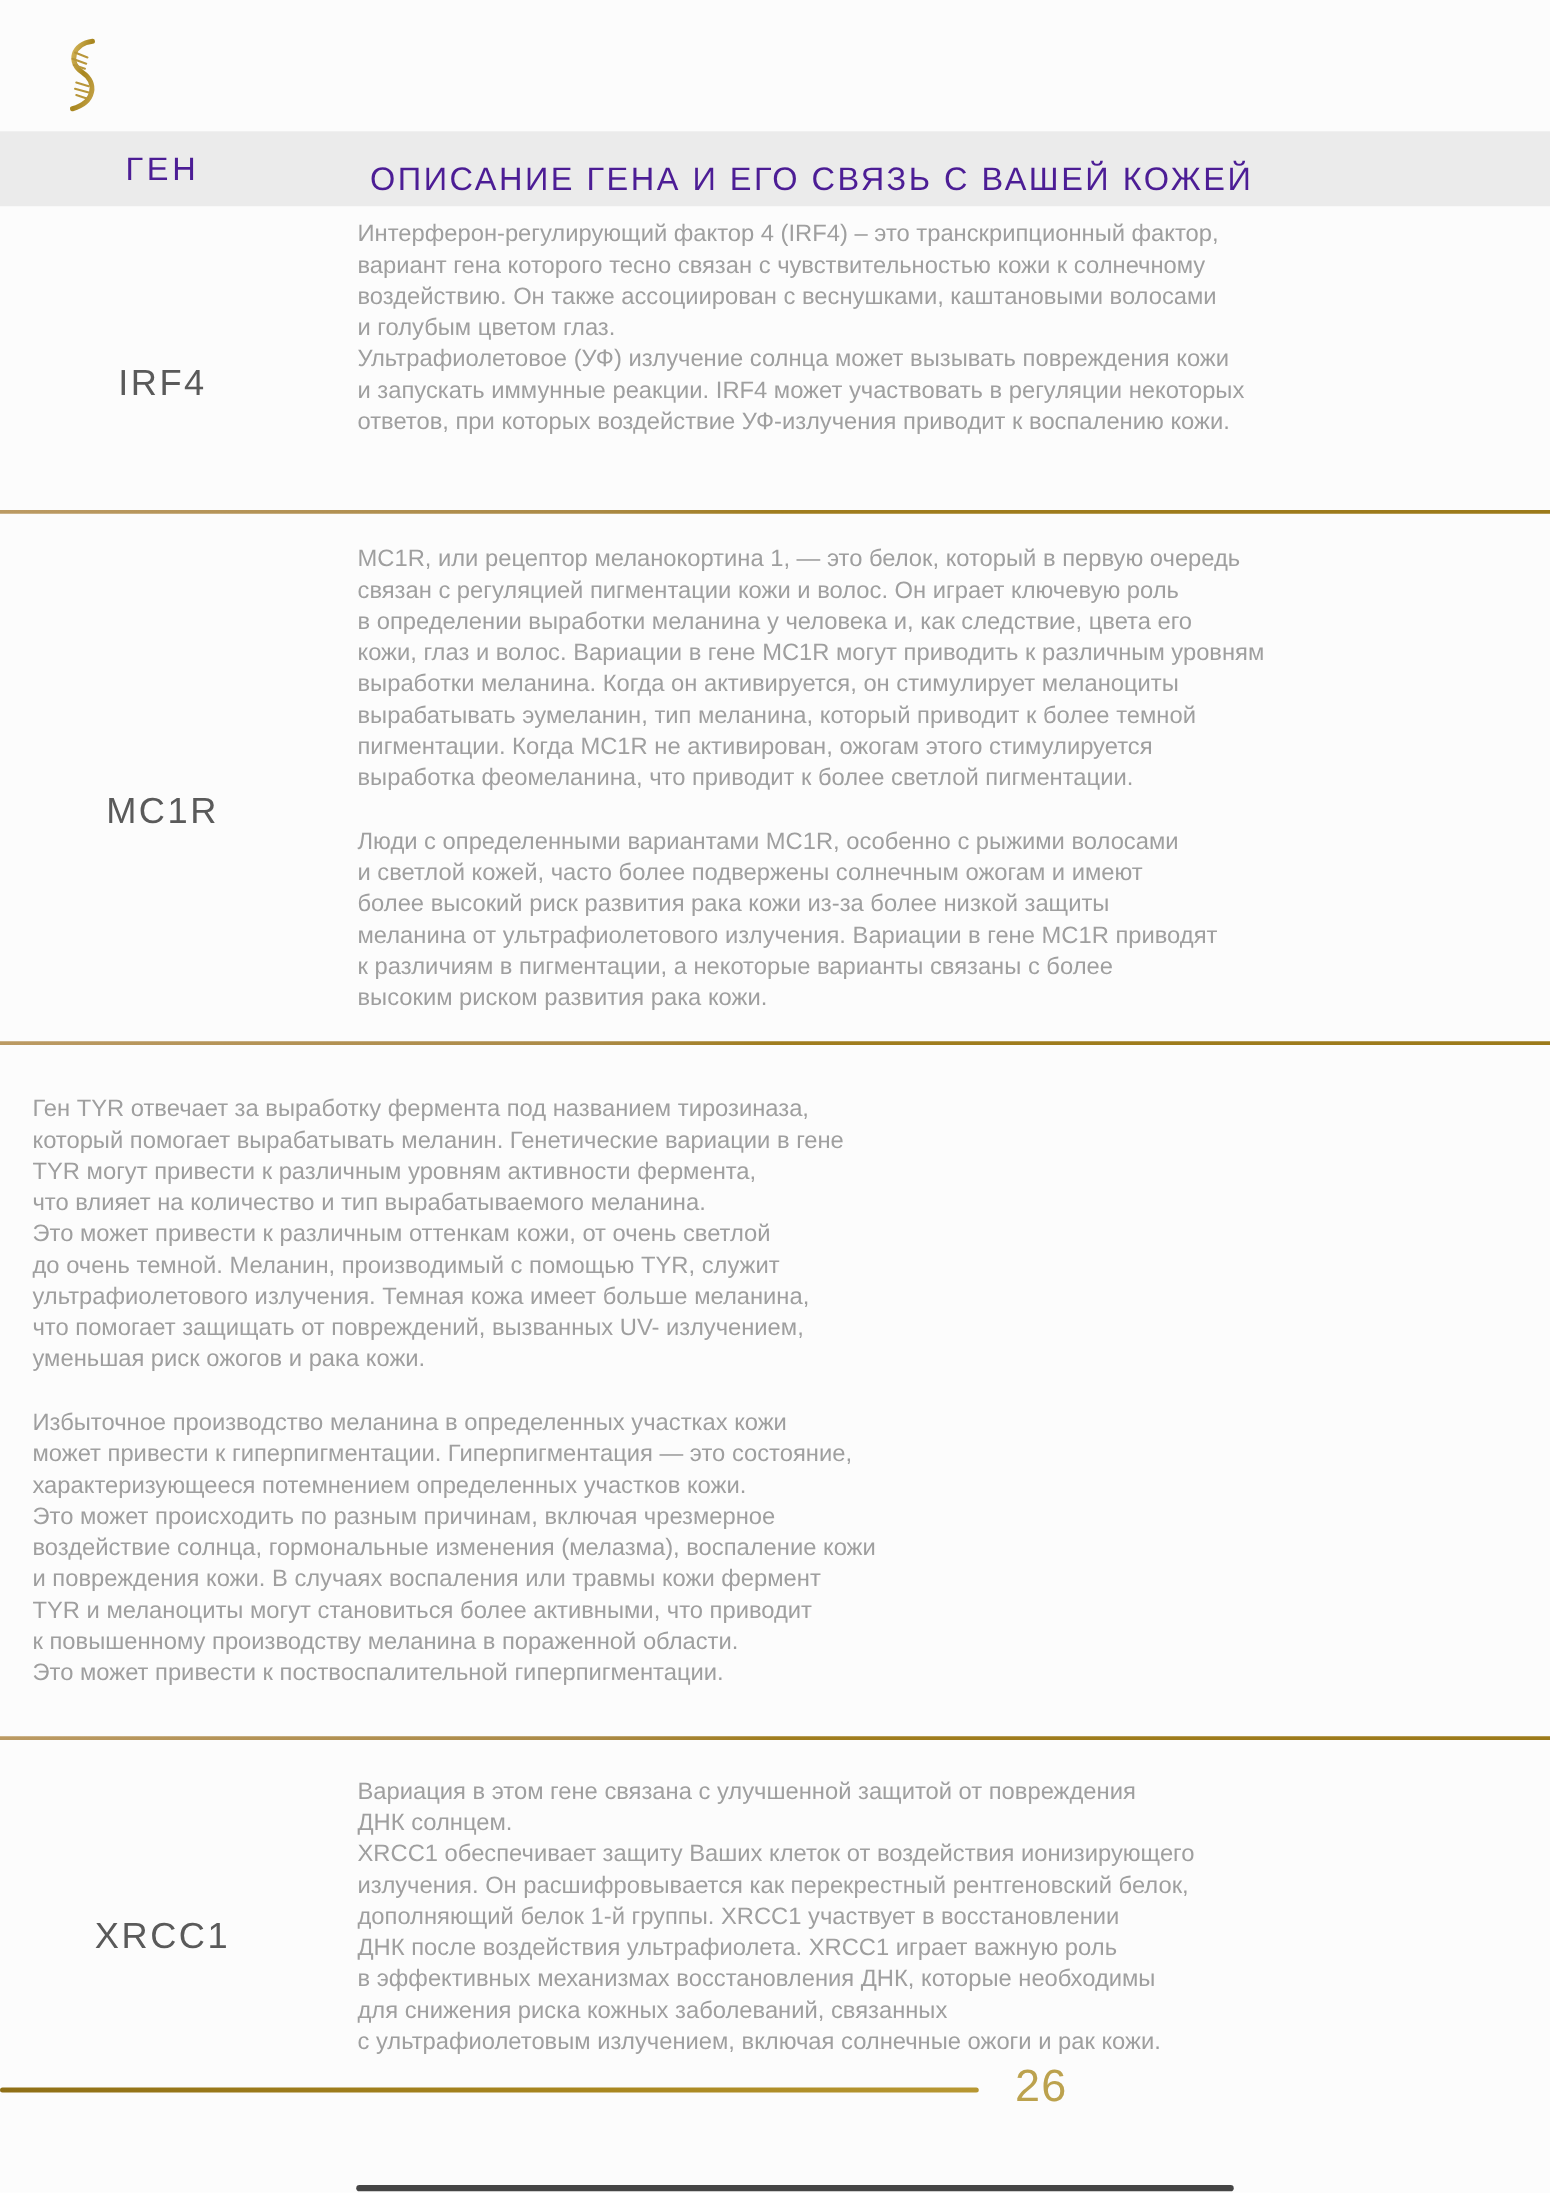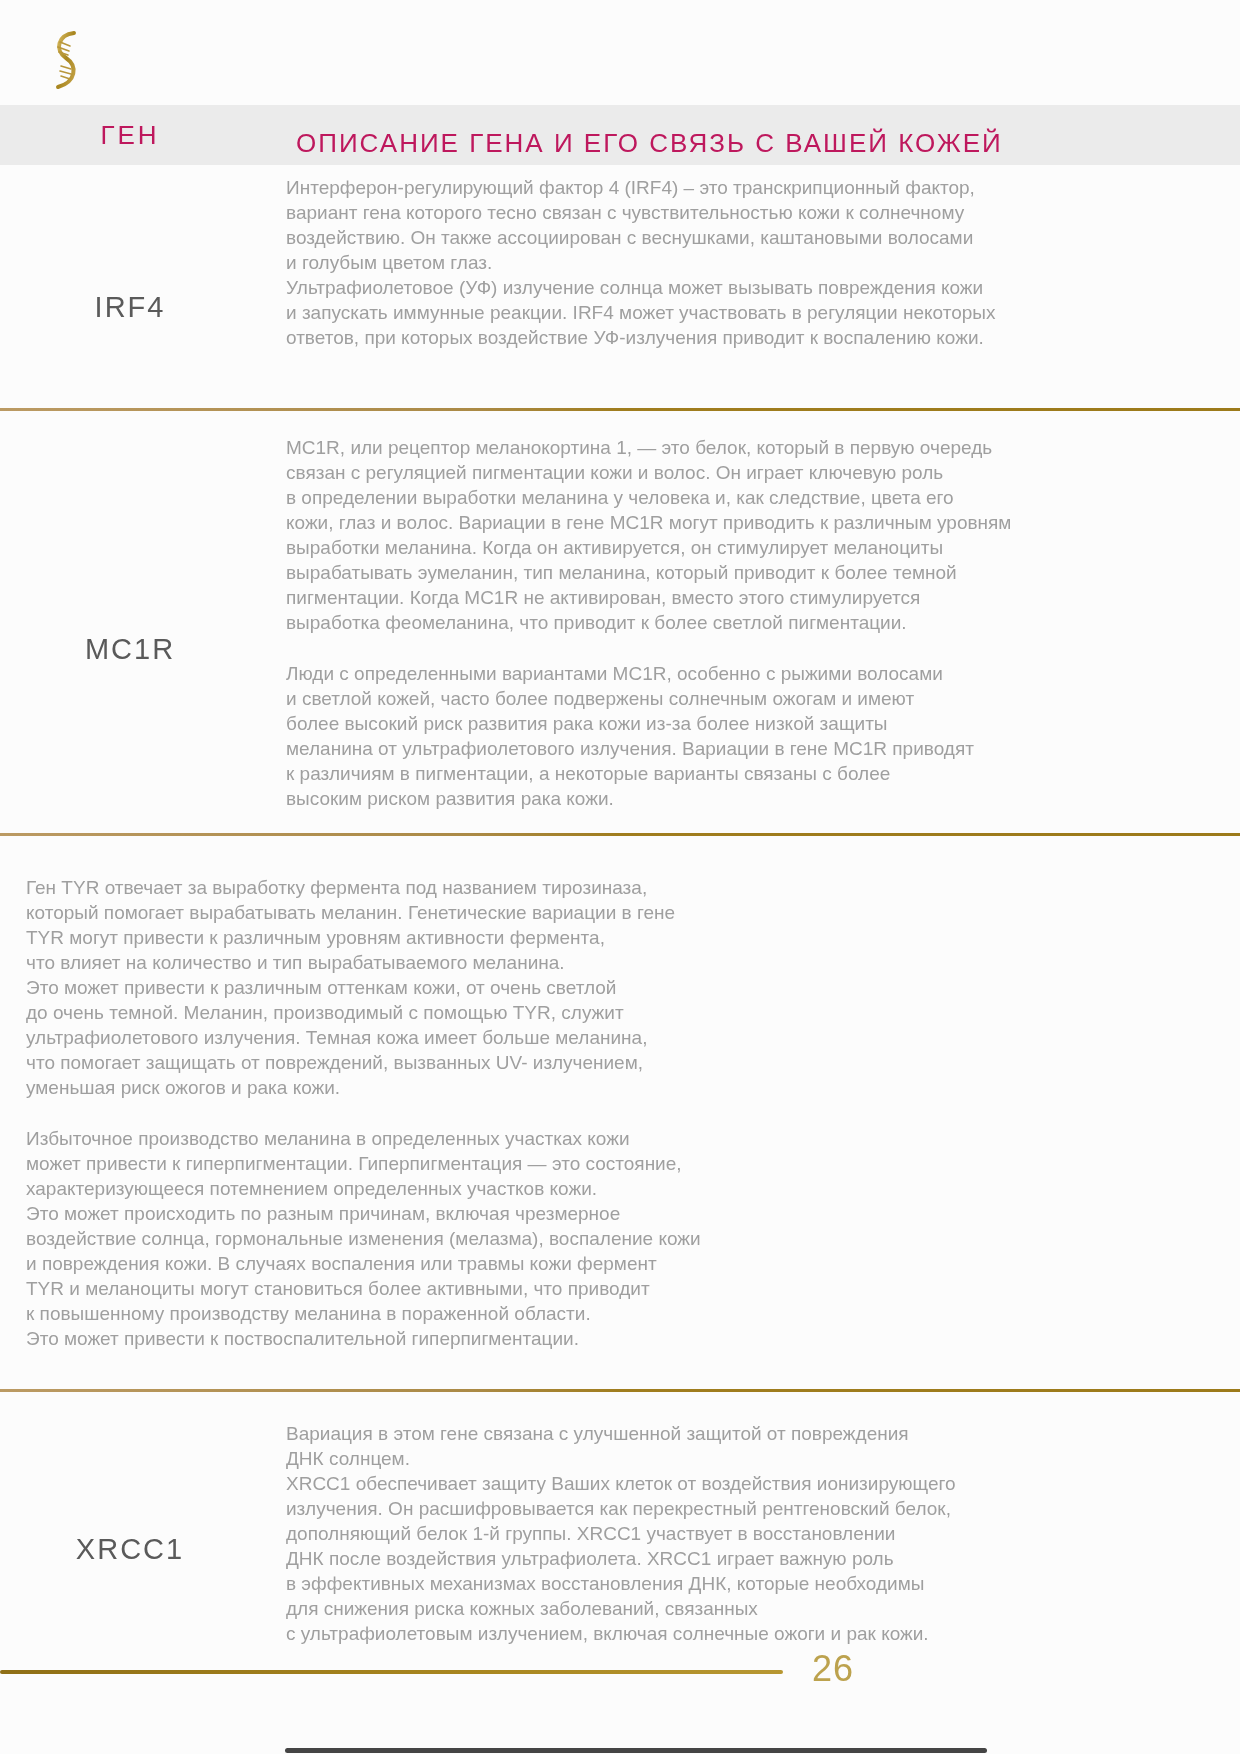--- a/index.html
+++ b/index.html
@@ -17,21 +17,21 @@
   
   .top-bar { position: relative; height: 105px; }
   .logo { position: absolute; left: 48px; top: 30px; width: 34px; height: 60px; }
 
   
   .table-header {
     display: flex;
     align-items: center;
     height: 60px;
     background: #ebebeb;
-    color: #be185d;
+    color: #4c1d95;
   }
   .th-gene {
     width: 260px;
     text-align: center;
     font-size: 26px;
     font-weight: 300;
     letter-spacing: 3px;
   }
   .th-desc {
     margin-left: 36px;
@@ -152,21 +152,21 @@
       <div class="gene-name">MC1R</div>
     </div>
     <div class="desc-cell">
           <div class="para">
             <div class="line">MC1R, или рецептор меланокортина 1, — это белок, который в первую очередь</div>
             <div class="line">связан с регуляцией пигментации кожи и волос. Он играет ключевую роль</div>
             <div class="line">в определении выработки меланина у человека и, как следствие, цвета его</div>
             <div class="line">кожи, глаз и волос. Вариации в гене MC1R могут приводить к различным уровням</div>
             <div class="line">выработки меланина. Когда он активируется, он стимулирует меланоциты</div>
             <div class="line">вырабатывать эумеланин, тип меланина, который приводит к более темной</div>
-            <div class="line">пигментации. Когда MC1R не активирован, вместо этого стимулируется</div>
+            <div class="line">пигментации. Когда MC1R не активирован, ожогам этого стимулируется</div>
             <div class="line">выработка феомеланина, что приводит к более светлой пигментации.</div>
           </div>
           <div class="para para-gap">
             <div class="line">Люди с определенными вариантами MC1R, особенно с рыжими волосами</div>
             <div class="line">и светлой кожей, часто более подвержены солнечным ожогам и имеют</div>
             <div class="line">более высокий риск развития рака кожи из-за более низкой защиты</div>
             <div class="line">меланина от ультрафиолетового излучения. Вариации в гене MC1R приводят</div>
             <div class="line">к различиям в пигментации, а некоторые варианты связаны с более</div>
             <div class="line">высоким риском развития рака кожи.</div>
           </div>

